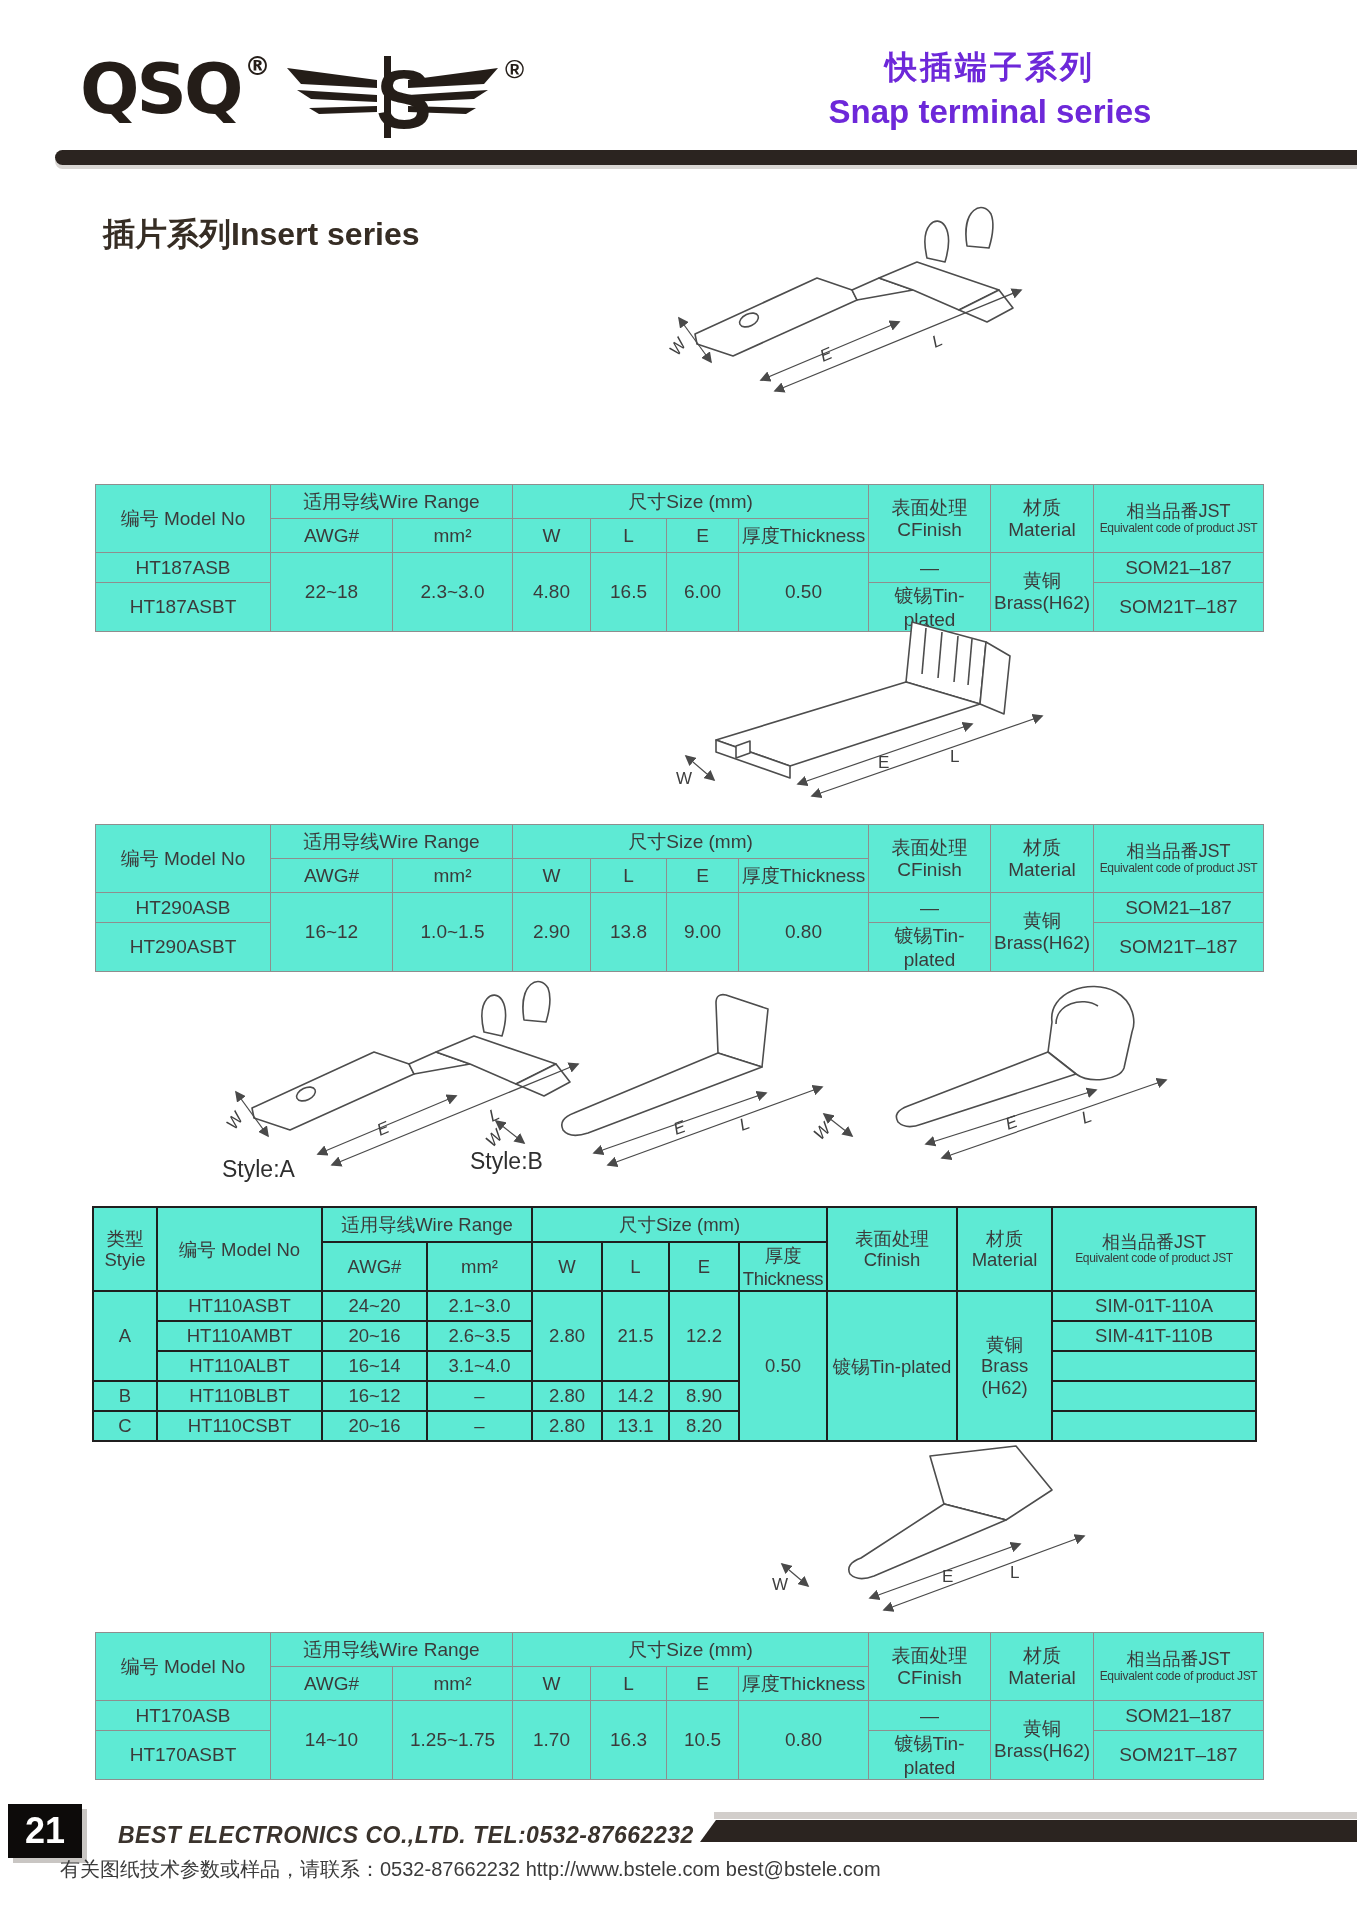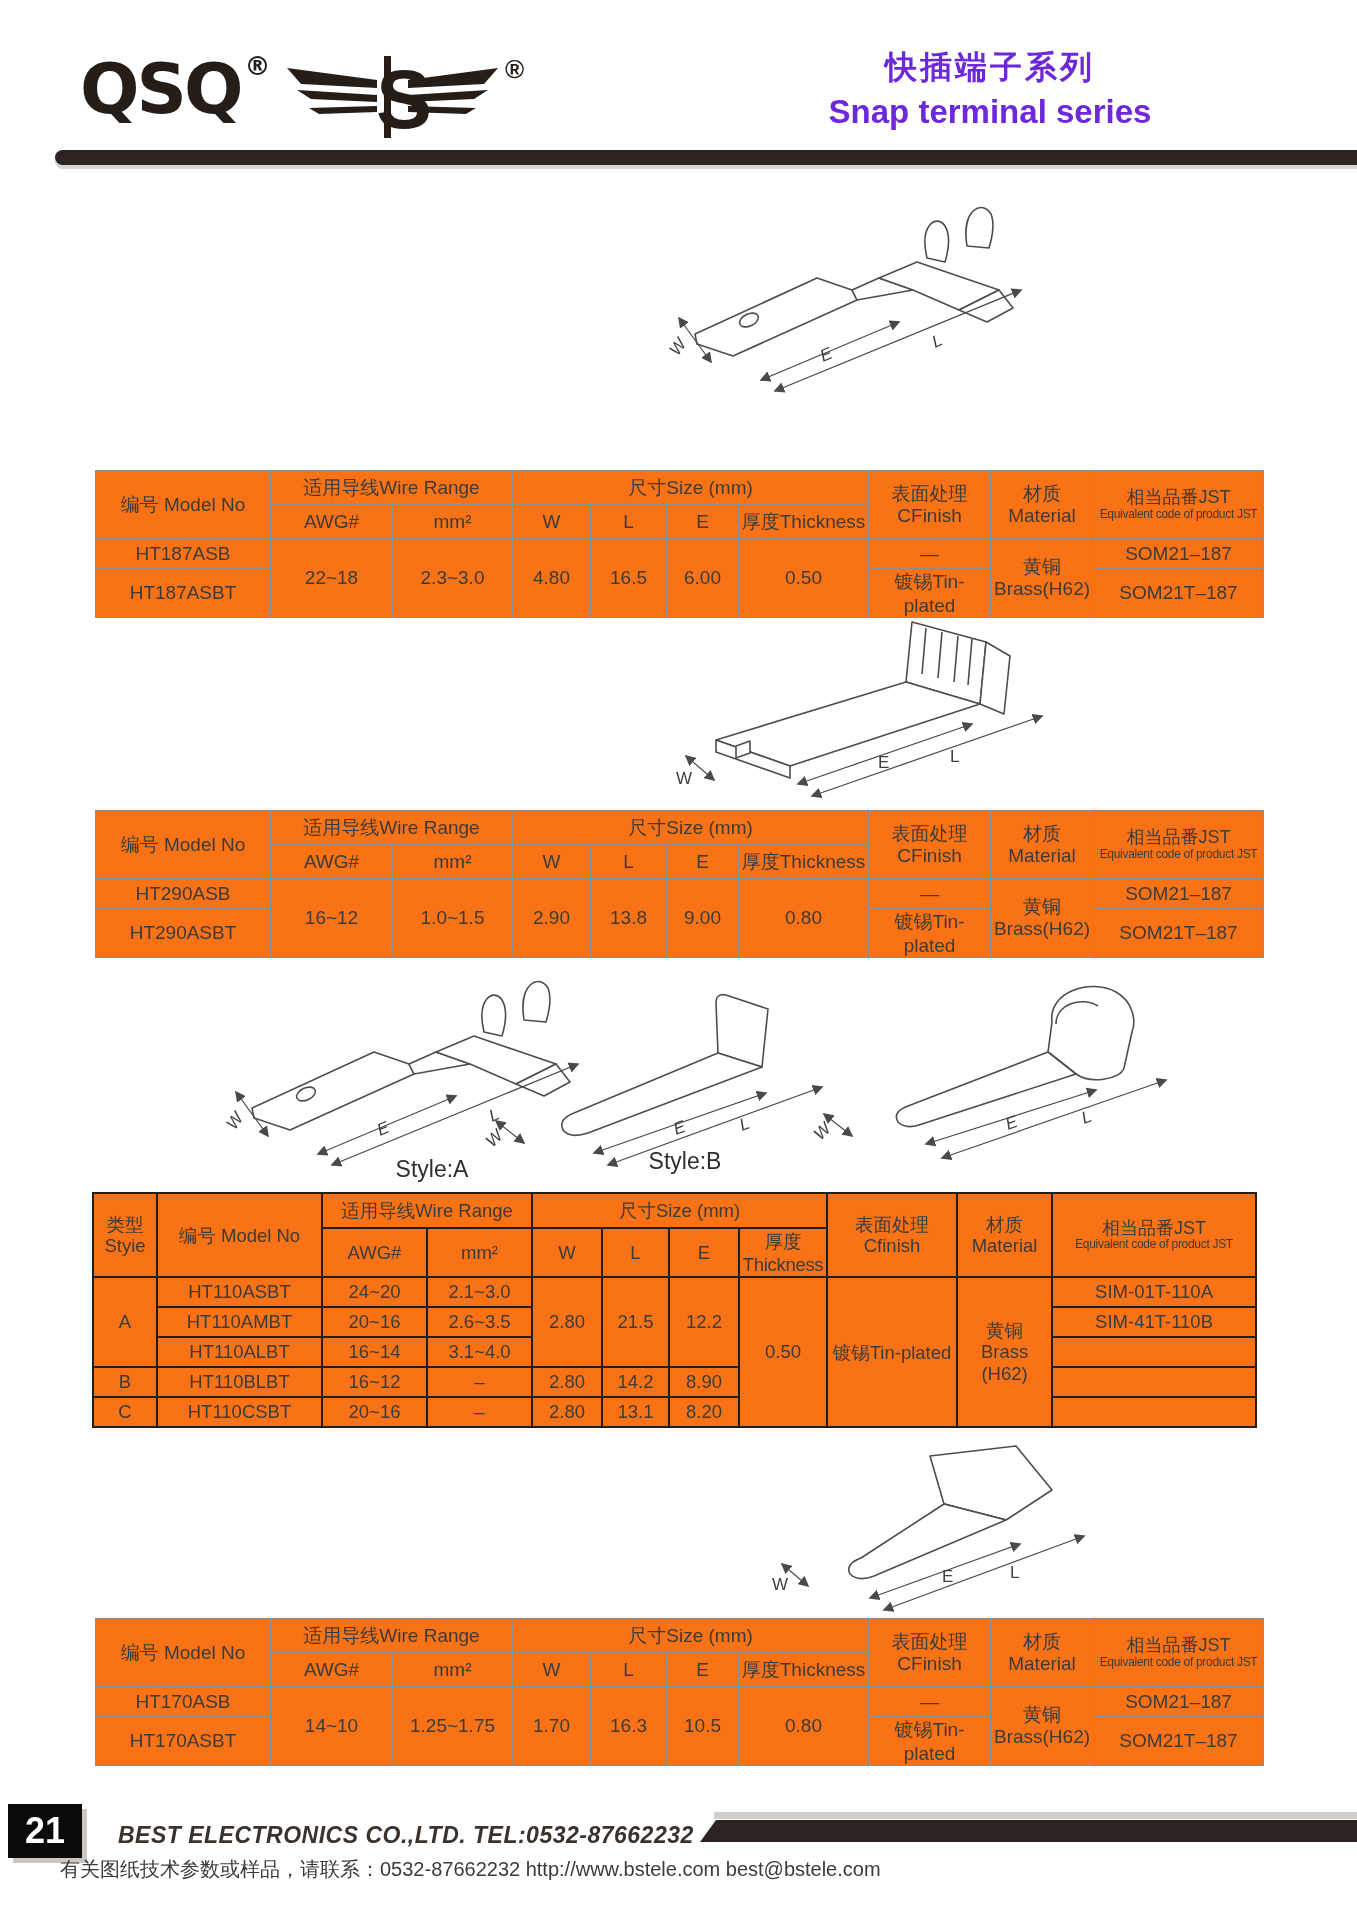--- a/index.html
+++ b/index.html
@@ -13,39 +13,39 @@
   .bslogo{position:absolute;left:285px;top:52px;width:215px;height:90px;}
   .bs-reg{position:absolute;left:505px;top:54px;font-size:26px;font-weight:bold;color:#241d18;}
   .series{position:absolute;left:790px;top:46px;width:400px;text-align:center;color:#6d28d9;}
   .series-cn{font-size:32px;font-weight:bold;letter-spacing:3px;}
   .series-en{font-size:33px;font-weight:bold;margin-top:3px;}
   .hbar{position:absolute;left:55px;top:150px;width:1302px;height:15px;background:#2b2420;
         border-radius:9px 0 0 9px;box-shadow:0 4px 0 #d9d6d3;}
   .sec-title{position:absolute;left:103px;top:213px;font-size:32px;font-weight:bold;color:#362d24;}
 
   
-  .spec{position:absolute;border-collapse:collapse;table-layout:fixed;background:#f97316;}
+  .spec{position:absolute;border-collapse:collapse;table-layout:fixed;background:#5eead4;margin-top:14px;}
   .spec td{border:1.6px solid #8e8e8e;text-align:center;vertical-align:middle;padding:0;
            font-size:19px;color:#3b3b3b;overflow:hidden;}
   .spec tr.h1{height:34px;} .spec tr.h2{height:34px;} .spec tr.b{height:30px;}
   .two{line-height:1.15;}
   .jst-cn{font-size:18px;}
   .jst-en{font-size:12px;letter-spacing:-0.3px;}
   .pre{white-space:pre-line;line-height:1.15;}
 
   
   .spec3{border:2.5px solid #1f1f1f;}
   .spec3 td{border:2px solid #1f1f1f;font-size:18.5px;}
   .spec3 tr.h1{height:35px;} .spec3 tr.h2{height:33px;} .spec3 tr.b{height:30px;}
   .th-thick-sm{font-size:13.5px;letter-spacing:-0.3px;}
   .fin-sm{font-size:16px;}
 
   
   .fig{position:absolute;}
-  .cap{position:absolute;text-align:center;font-size:23px;color:#2f2f2f;}
+  .cap{position:absolute;font-size:23px;color:#2f2f2f;}
 
   
   .pagebox{position:absolute;left:8px;top:1804px;width:74px;height:54px;background:#0d0b0a;color:#fff;
            display:flex;align-items:center;justify-content:center;font-size:36px;font-weight:bold;
            box-shadow:5px 5px 0 #c9c6c3;}
   .company{position:absolute;left:118px;top:1822px;font-size:23px;font-style:italic;font-weight:bold;
            color:#3a332d;letter-spacing:0.5px;}
   .fbar-gray{position:absolute;left:714px;top:1812px;width:643px;height:7px;background:#d2cecb;}
   .fbar{position:absolute;left:700px;top:1820px;width:657px;height:22px;background:#2b2420;
         clip-path:polygon(16px 0,100% 0,100% 100%,0 100%);}
@@ -71,20 +71,21 @@
     <text x="119" y="76" text-anchor="middle" font-size="84" font-weight="bold" fill="#241d18">S</text>
   </svg>
   <span class="bs-reg">®</span>
 
   <div class="series">
     <div class="series-cn">快插端子系列</div>
     <div class="series-en">Snap terminal series</div>
   </div>
   <div class="hbar"></div>
 
+  <div class="sec-title">插片系列Insert series</div>
 
   <svg class="fig" style="left:665px;top:198px;width:420px;height:195px" viewBox="0 0 420 195">
     <defs>
         <marker id="a1" markerWidth="9" markerHeight="9" viewBox="0 0 10 10" refX="8.5" refY="5" orient="auto-start-reverse">
           <path d="M0 0 L10 5 L0 10 Z" fill="#4a4a4a"></path>
         </marker>
       </defs>
     <g fill="#ffffff" stroke="#4d4d4d" stroke-width="1.6" stroke-linejoin="round">
       <path d="M30,136 L152,80 L187,92 L192,102 L68,158 L32,146 Z"></path>
       <ellipse cx="84" cy="122" rx="10" ry="6" transform="rotate(-25 84 122)"></ellipse>

